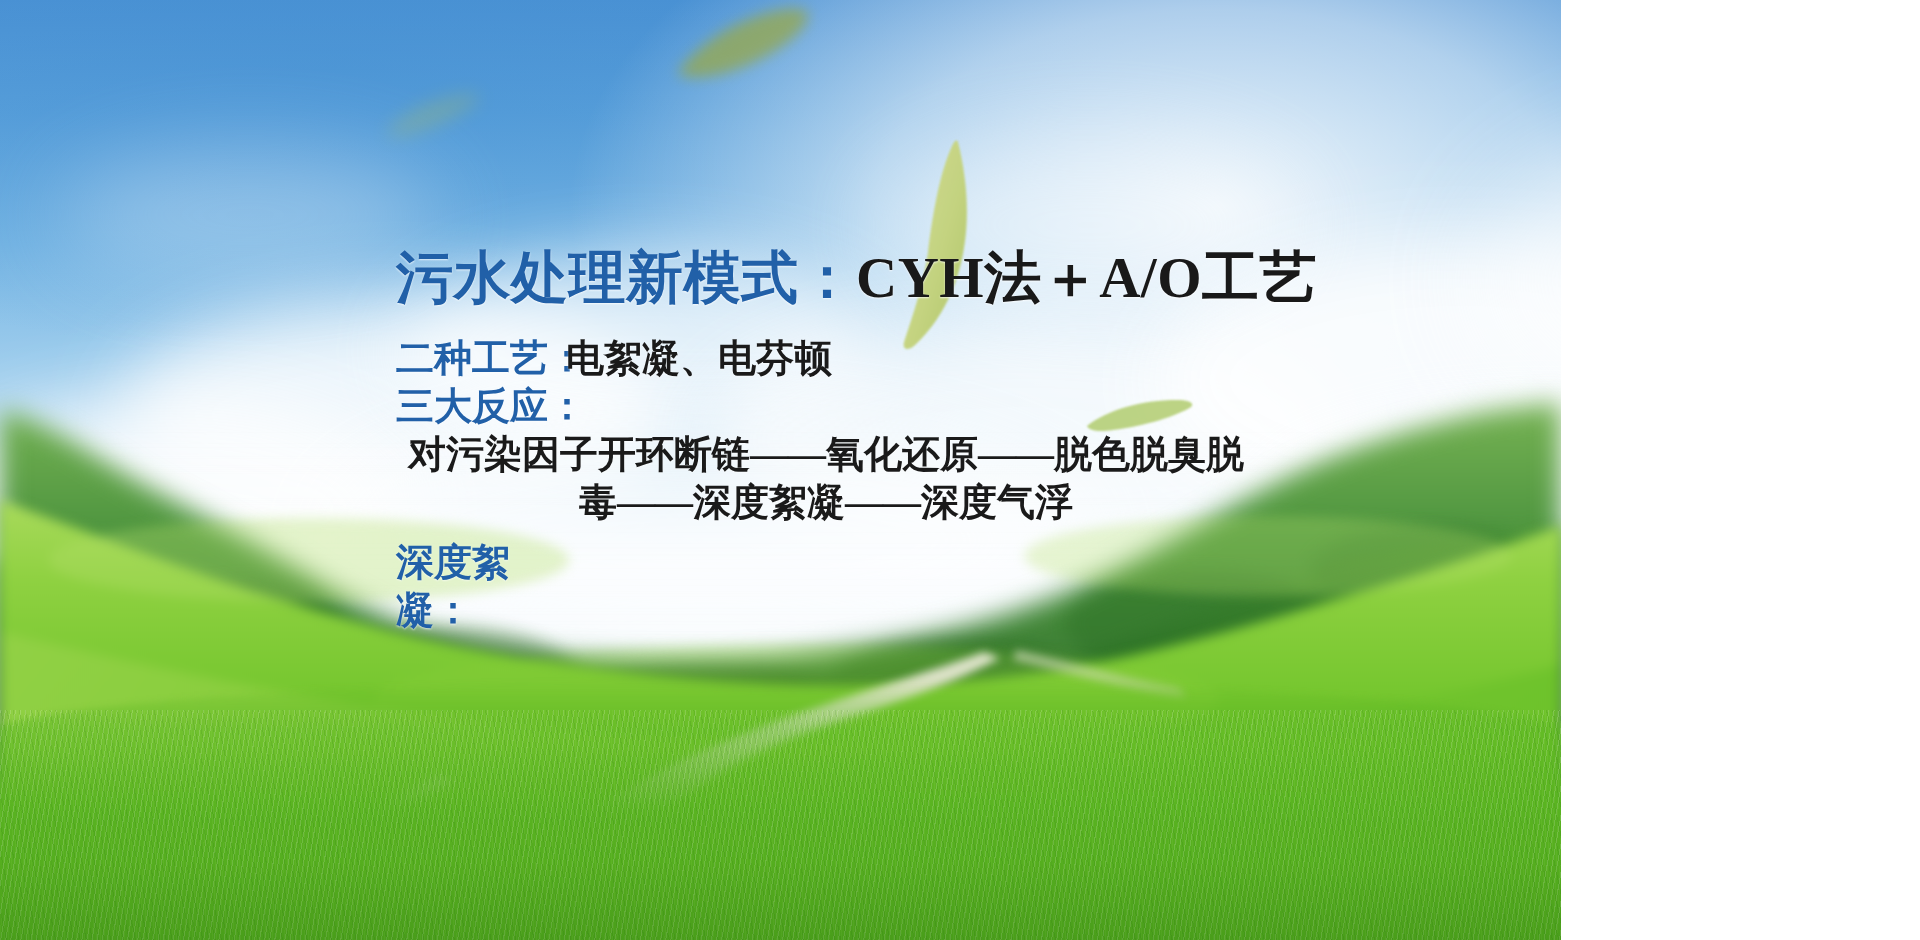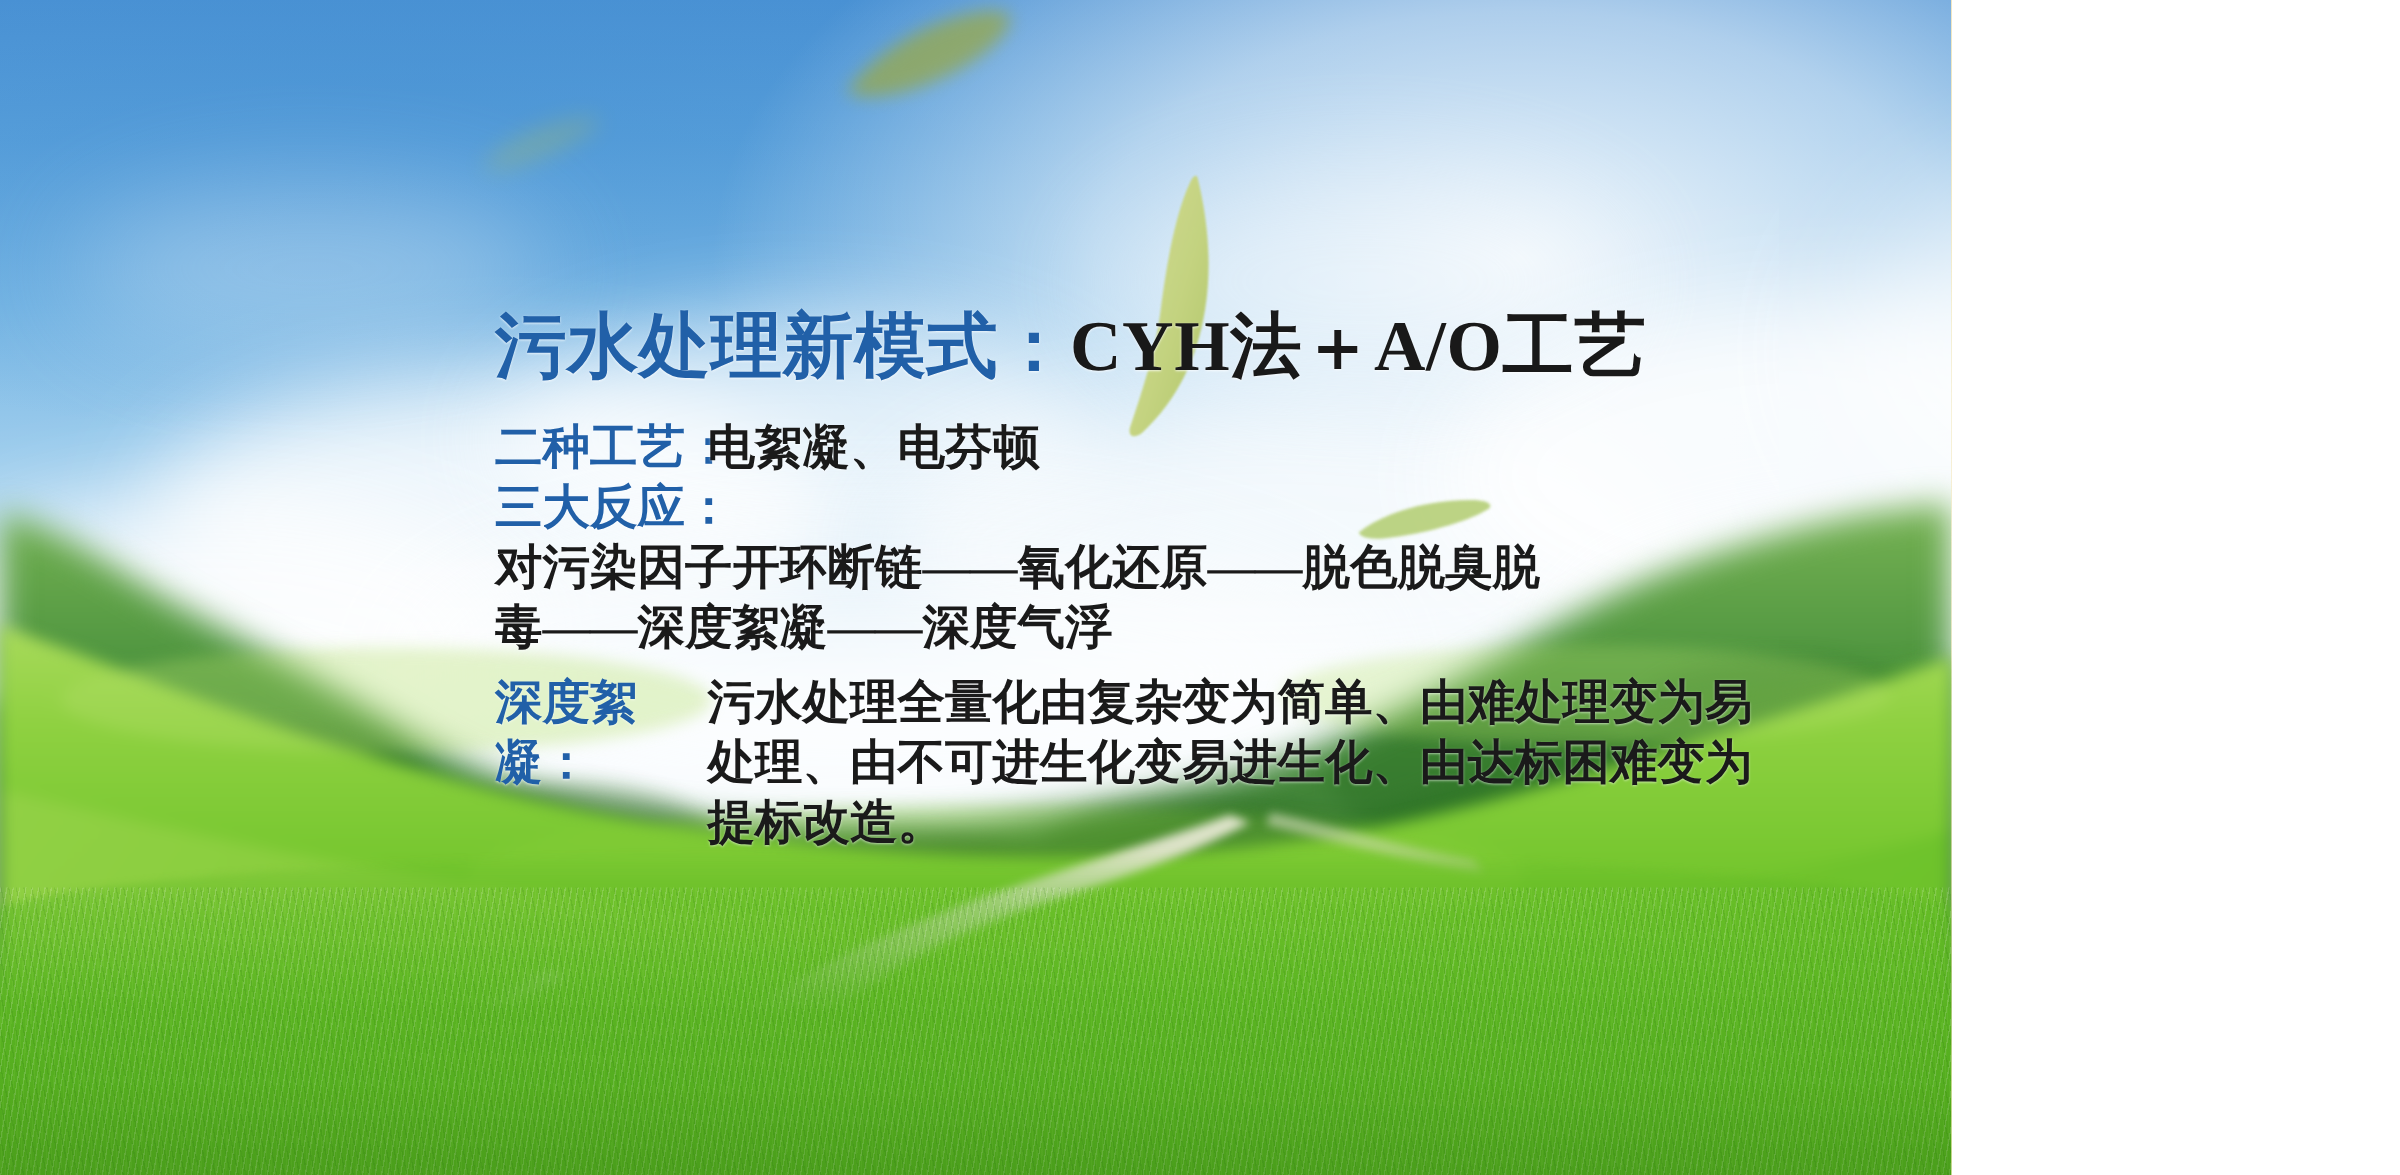--- a/index.html
+++ b/index.html
@@ -10,21 +10,21 @@
   }
   body {
     font-family: "Liberation Serif", "DejaVu Serif", serif;
   }
 
   #slide {
     position: relative;
     width: 1561px;
     height: 940px;
     overflow: hidden;
-    background: #eab308;
+    background: #86efac;
   }
 
   
   .sky {
     position: absolute;
     inset: 0;
     background:
       linear-gradient(to bottom,
         #4a91d4 0%,
         #59a0db 12%,
@@ -173,21 +173,21 @@
     color: #2160a8;
     flex: 0 0 auto;
     width: 170px;
     text-shadow: 0 1px 2px rgba(255,255,255,0.6);
   }
   .line-text {
     color: #1a1a1a;
     flex: 1 1 auto;
     text-shadow: 0 1px 2px rgba(255,255,255,0.55);
   }
-  .line-text.wrap { white-space: normal; max-width: 860px; }
+  .line-text.wrap { white-space: normal; max-width: 860px; text-align: center; }
   .gap { height: 12px; }
 </style>
 </head>
 <body>
 
 <div id="slide">
 
   <div class="sky"></div>
   <div class="sky-warm"></div>
 
@@ -350,19 +350,18 @@
       </div>
 
       <div class="line wrapline">
         <span class="line-text wrap">对污染因子开环断链——氧化还原——脱色脱臭脱毒——深度絮凝——深度气浮</span>
       </div>
 
       <div class="gap"></div>
 
       <div class="line wrapline">
         <span class="line-label">深度絮凝：</span>
-        <span class="line-text wrap">污水处理全量化由复杂变为简单、由难处理变为易处理、由不可进生化变易进生化、由达标困难变为提标改造。</span>
       </div>
 
     </div>
   </div>
 
 </div>
 
 </body></html>

